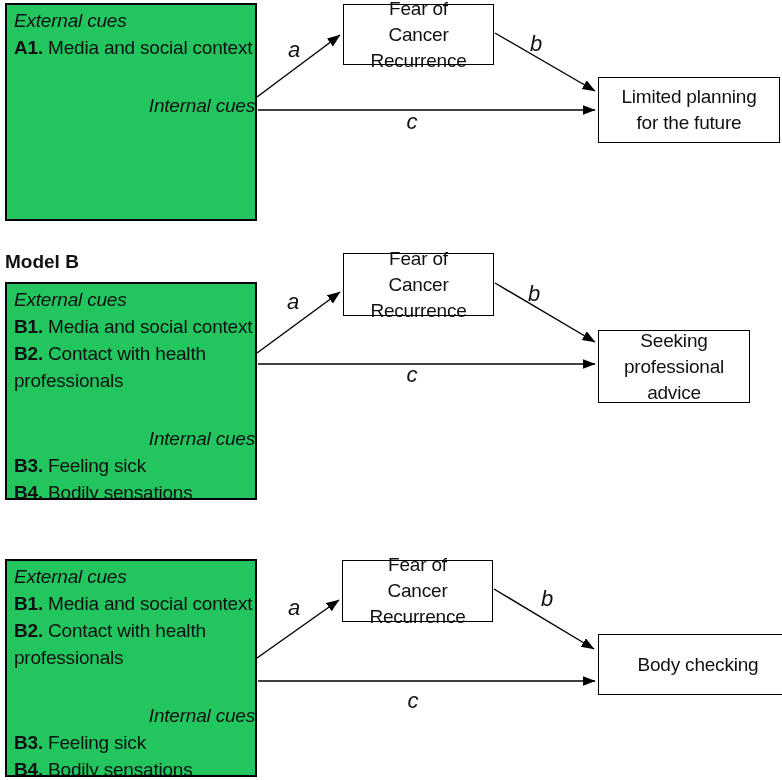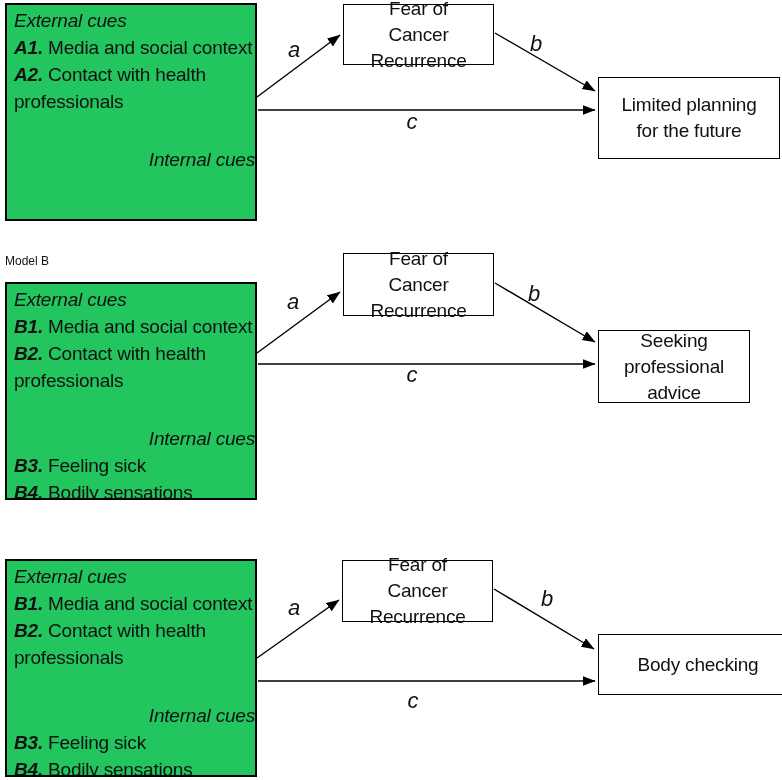--- a/index.html
+++ b/index.html
@@ -26,40 +26,40 @@
     width: 252px;
     height: 218px;
     padding: 2px 0 0 7px;
     font-size: 19px;
     letter-spacing: -0.2px;
     line-height: 27px;
     overflow: hidden;
   }
   .cue-line { white-space: normal; }
   .italic { font-style: italic; }
-  .bold { font-weight: bold; font-style: italic; }
+  .bold { font-weight: bold; }
   .gap-above { margin-top: 31px; text-align: right; }
   .node {
     position: absolute;
     box-sizing: border-box;
     border: 1.5px solid #000000;
     background: #ffffff;
     display: flex;
     align-items: center;
     justify-content: center;
     text-align: center;
     font-size: 19px;
     letter-spacing: -0.2px;
     line-height: 26px;
     padding: 2px 20px;
   }
   .model-heading {
     position: absolute;
-    font-size: 12px;
-    font-weight: normal;
+    font-size: 19px;
+    font-weight: bold;
     line-height: 19px;
     white-space: nowrap;
   }
   .path-label {
     position: absolute;
     font-size: 22px;
     font-style: italic;
     transform: translate(-50%, -50%);
     line-height: 22px;
   }
@@ -85,25 +85,24 @@
     <line x1="258" y1="364" x2="595" y2="364" stroke="#000" stroke-width="1.4" marker-end="url(#ah)"></line>
 
     <line x1="257" y1="658" x2="339" y2="600" stroke="#000" stroke-width="1.4" marker-end="url(#ah)"></line>
     <line x1="494" y1="589" x2="594" y2="649" stroke="#000" stroke-width="1.4" marker-end="url(#ah)"></line>
     <line x1="258" y1="681" x2="595" y2="681" stroke="#000" stroke-width="1.4" marker-end="url(#ah)"></line>
   </svg>
 
   <div class="cue-box" style="left:5px; top:3px;">
     <div class="cue-line italic">External cues</div>
     <div class="cue-line"><span class="bold">A1.</span><span> Media and social context</span></div>
-    <div class="cue-line"><span class="bold">A2.</span><span> Contact with health professionals</span></div>
     <div class="cue-line italic gap-above">Internal cues</div>
   </div>
   <div class="node" style="left:343px; top:4px; width:151px; height:61px;">Fear of Cancer Recurrence</div>
-  <div class="node" style="left:598px; top:77px; width:182px; height:82px;">Limited planning for the future</div>
+  <div class="node" style="left:598px; top:77px; width:182px; height:66px;">Limited planning for the future</div>
   <span class="path-label" style="left:294px; top:50px;">a</span>
   <span class="path-label" style="left:536px; top:44px;">b</span>
   <span class="path-label" style="left:412px; top:122px;">c</span>
 
   <div class="model-heading" style="left:5px; top:252px;">Model B</div>
   <div class="cue-box" style="left:5px; top:282px;">
     <div class="cue-line italic">External cues</div>
     <div class="cue-line"><span class="bold">B1.</span><span> Media and social context</span></div>
     <div class="cue-line"><span class="bold">B2.</span><span> Contact with health professionals</span></div>
     <div class="cue-line italic gap-above">Internal cues</div>

